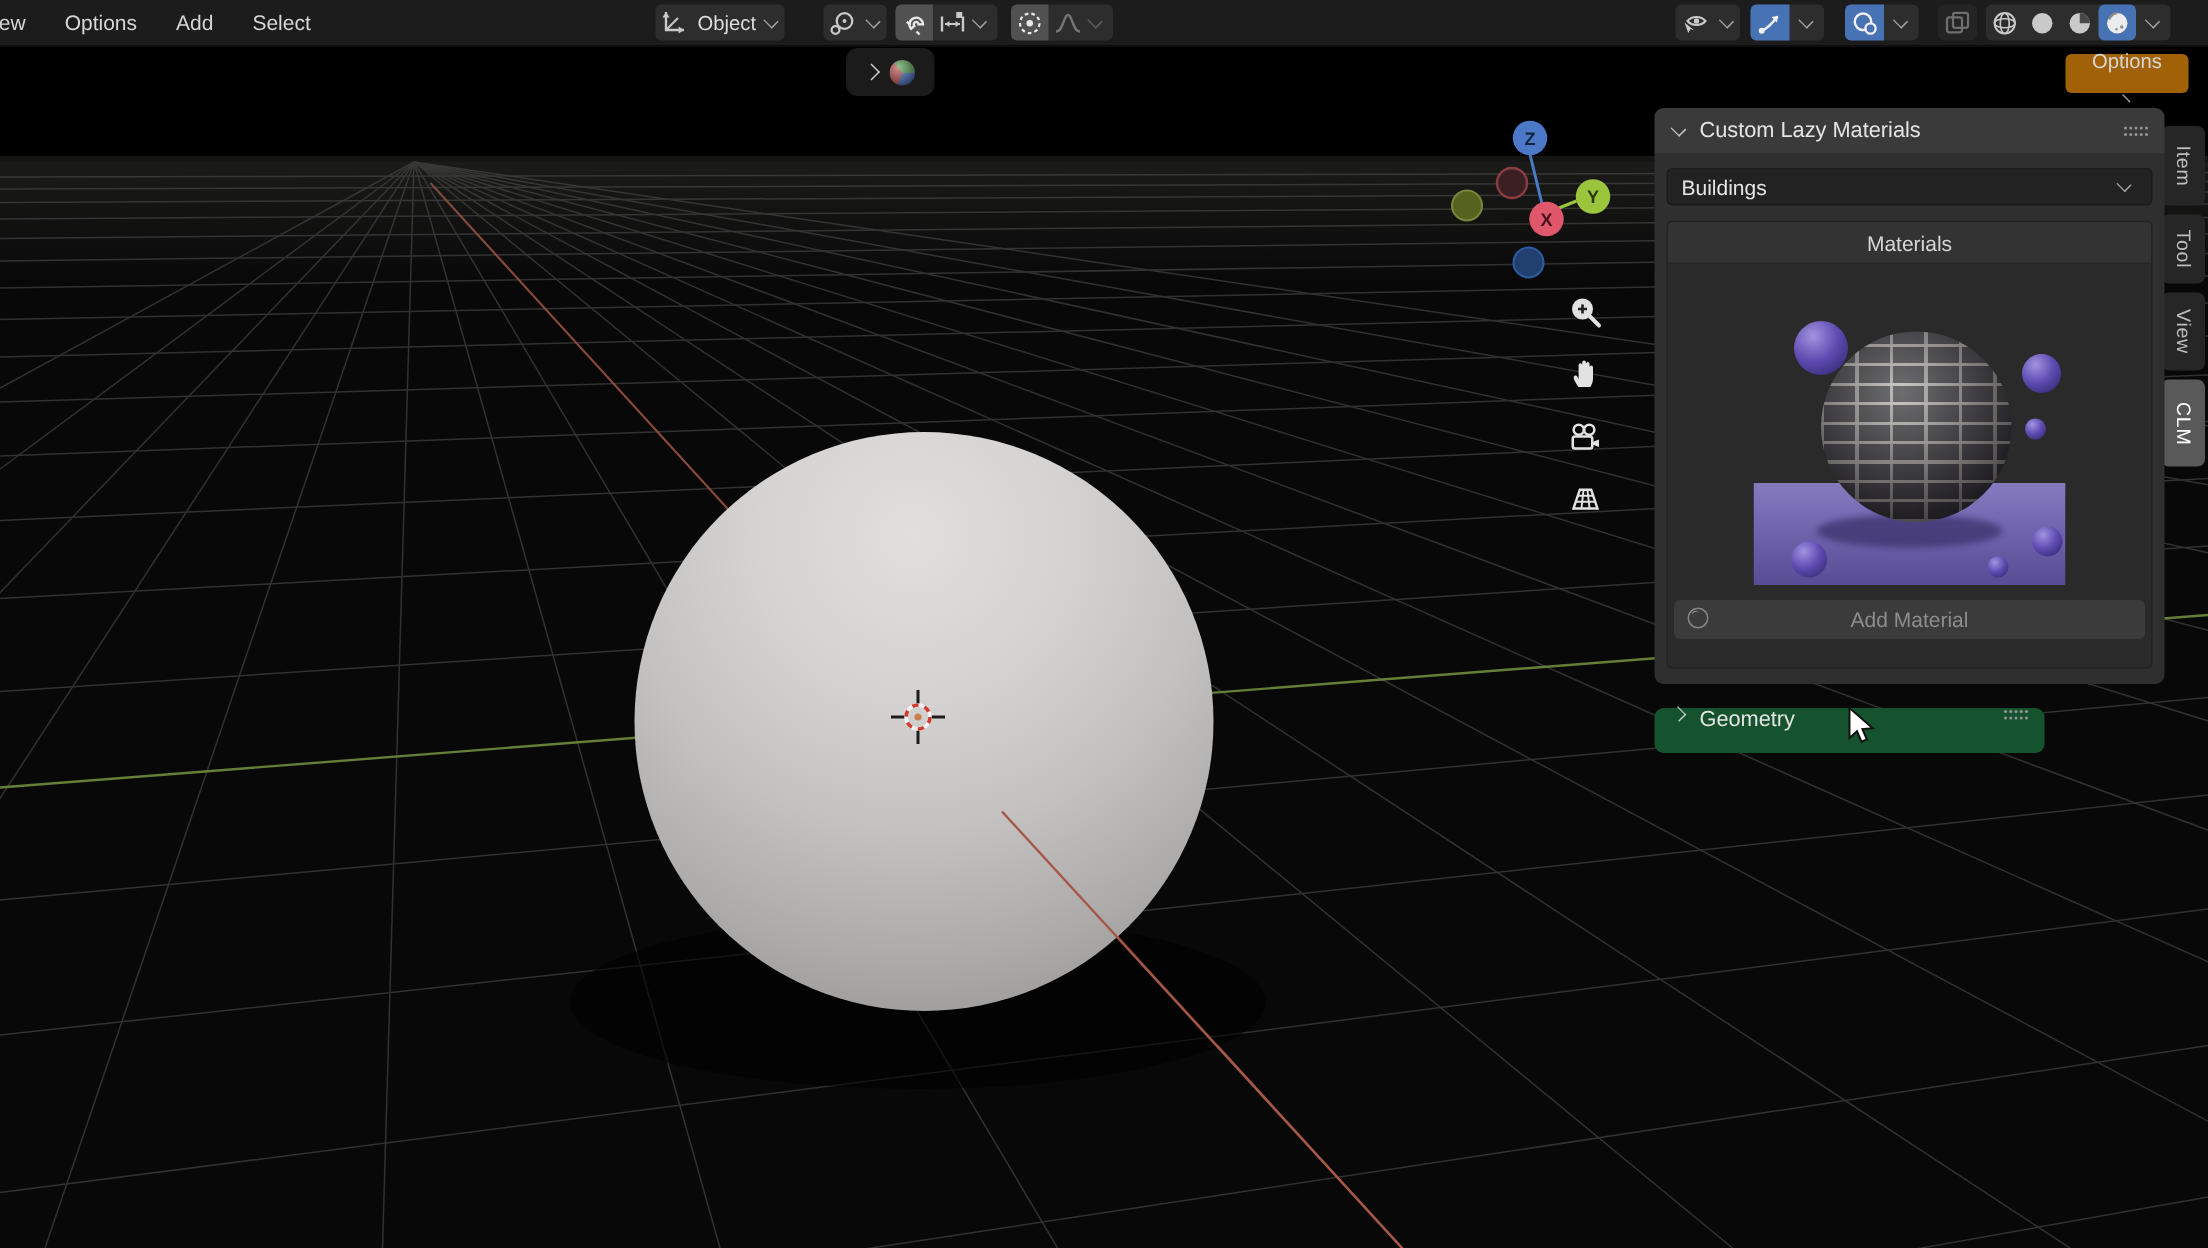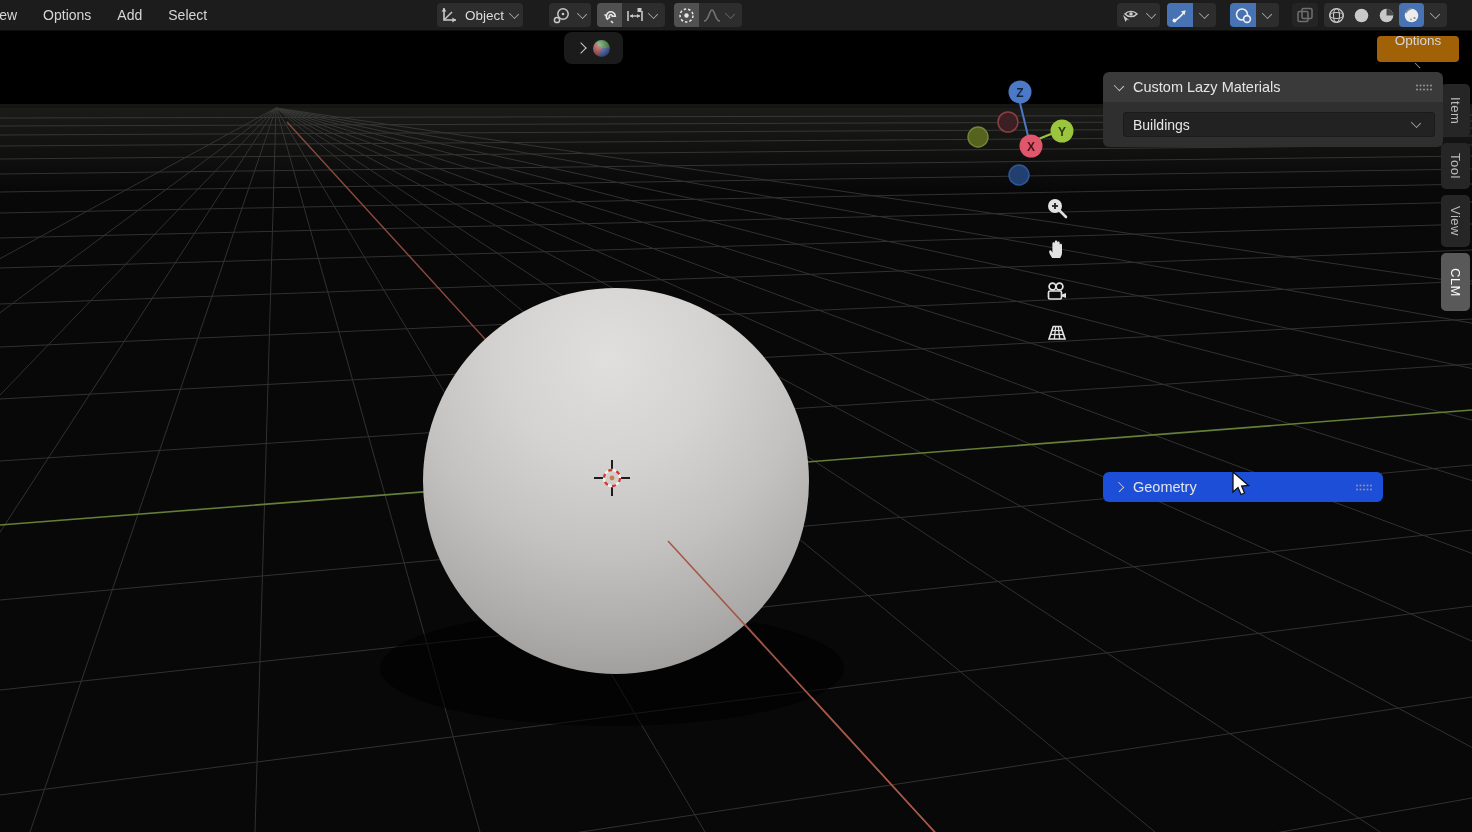--- a/index.html
+++ b/index.html
@@ -56,21 +56,21 @@
   .npanel{position:absolute;left:1103px;top:72px;width:340px;z-index:30;font-size:14px;}
   .panel-hdr{height:30px;background:#3a3a3a;border-radius:6px 6px 0 0;display:flex;
     align-items:center;padding:0 10px;color:#e4e4e4;font-size:14.5px;}
   .panel-body{background:#2f2f2f;border-radius:0 0 6px 6px;padding:10px 8px 10px;}
   .p-chev-down{width:7px;height:7px;border-right:1.6px solid #c7c7c7;border-bottom:1.6px solid #c7c7c7;
     transform:rotate(45deg) scale(1,.85);margin:-3px 10px 0 2px;}
   .p-chev-right{width:7px;height:7px;border-right:1.6px solid #c7c7c7;border-bottom:1.6px solid #c7c7c7;
     transform:rotate(-45deg) scale(.85,1);margin:0 10px 0 2px;}
   .grip{margin-left:auto;}
   .dropdown{height:25px;background:#222222;border-radius:4px;box-shadow:inset 0 0 0 1px #1b1b1b;
-    display:flex;align-items:center;padding:0 10px;color:#e6e6e6;margin-left:12px;}
+    display:flex;align-items:center;padding:0 10px;color:#e6e6e6;}
   .dropdown .chev{margin-left:auto;}
   .mat-box{margin-top:10px;background:#2a2a2a;border:1px solid #232323;border-radius:4px;
     overflow:hidden;padding-bottom:10px;}
   .mat-box-hdr{height:27px;background:#333333;border-bottom:1px solid #262626;display:flex;
     align-items:center;justify-content:center;color:#d6d6d6;}
   .preview{width:208px;height:205px;margin:9px auto 10px;position:relative;overflow:hidden;
     background:linear-gradient(108deg,#97想8e80 0%, #bdb3a1 14%, #8a8276 28%, #b1a795 43%,
       #7d7569 58%, #aaa091 72%, #6f685e 86%, #9a9184 100%);}
   .pv-floor{position:absolute;left:0;bottom:0;width:100%;height:33%;
     background:linear-gradient(180deg,#867abf 0%,#7064ae 45%,#584d93 100%);}
@@ -84,22 +84,22 @@
     background:radial-gradient(circle at 35% 28%, #a193e0 0%, #5d4bb0 48%, #2c2168 100%);}
   .pv-shadow{position:absolute;left:42px;top:158px;width:124px;height:22px;border-radius:50%;
     background:#352b63;opacity:.65;filter:blur(2px);}
   .add-btn{height:26px;margin:0 4px;background:#3b3b3b;border-radius:4px;position:relative;
     display:flex;align-items:center;justify-content:center;color:#8d8d8d;}
   .sphere-ic{position:absolute;left:9px;top:5px;width:14px;height:14px;border:1.4px solid #878787;
     border-radius:50%;box-sizing:border-box;}
   .sphere-ic:after{content:"";position:absolute;left:2px;top:1px;width:5px;height:5px;
     border-top:1.3px solid #878787;border-radius:50% 50% 0 0;transform:rotate(-20deg);}
   .mat-name{text-align:center;color:#ededed;margin-top:9px;font-size:14.5px;}
-  .geo-panel{position:absolute;left:1103px;top:472px;width:280px;height:30px;background:#1d4ed8;
-    border-radius:6px;display:flex;align-items:center;padding:0 10px;color:#e4e4e4;
+  .geo-panel{position:absolute;left:1103px;top:472px;width:260px;height:30px;background:#14532d;
+    border-radius:6px;display:flex;padding:0 10px;color:#e4e4e4;
     font-size:14.5px;z-index:30;box-sizing:border-box;}
   .mouse-cursor{position:absolute;left:1232px;top:471px;z-index:60;}
 </style>
 </head>
 <body>
 
 <div class="viewport">
 
   <svg class="grid-svg" width="1472" height="832" viewBox="0 0 1472 832">
     <defs>
@@ -393,20 +393,41 @@
           <circle cx="12.5" cy="6.6" r="1"></circle>
           <circle cx="16" cy="6.6" r="1"></circle>
       </g>
     </svg>
   </div>
   <div class="panel-body">
     <div class="dropdown">
       <span>Buildings</span>
       <span class="chev"></span>
     </div>
+    <div class="mat-box">
+      <div class="mat-box-hdr">
+        <span>Materials</span>
+      </div>
+      <div class="preview">
+        <div class="pv-floor"></div>
+        <div class="pv-shadow"></div>
+        <div class="pv-ball" style="left:27px;top:29px;width:36px;height:36px"></div>
+        <div class="pv-ball" style="left:179px;top:51px;width:26px;height:26px"></div>
+        <div class="pv-ball" style="left:181px;top:94px;width:14px;height:14px"></div>
+        <div class="pv-ball" style="left:25px;top:176px;width:24px;height:24px"></div>
+        <div class="pv-ball" style="left:186px;top:166px;width:20px;height:20px"></div>
+        <div class="pv-ball" style="left:156px;top:186px;width:14px;height:14px"></div>
+        <div class="pv-brick"></div>
+      </div>
+      <div class="add-btn">
+        <span class="sphere-ic"></span>
+        <span>Add Material</span>
+      </div>
+      <div class="mat-name"></div>
+    </div>
   </div>
 </div>
 
 <div class="geo-panel">
   <span class="p-chev-right"></span>
   <span>Geometry</span>
   <svg class="grip" width="18" height="9" viewBox="0 0 18 9">
     <g fill="#969696">
       <circle cx="2" cy="2.4" r="1"></circle>
         <circle cx="5.5" cy="2.4" r="1"></circle>

